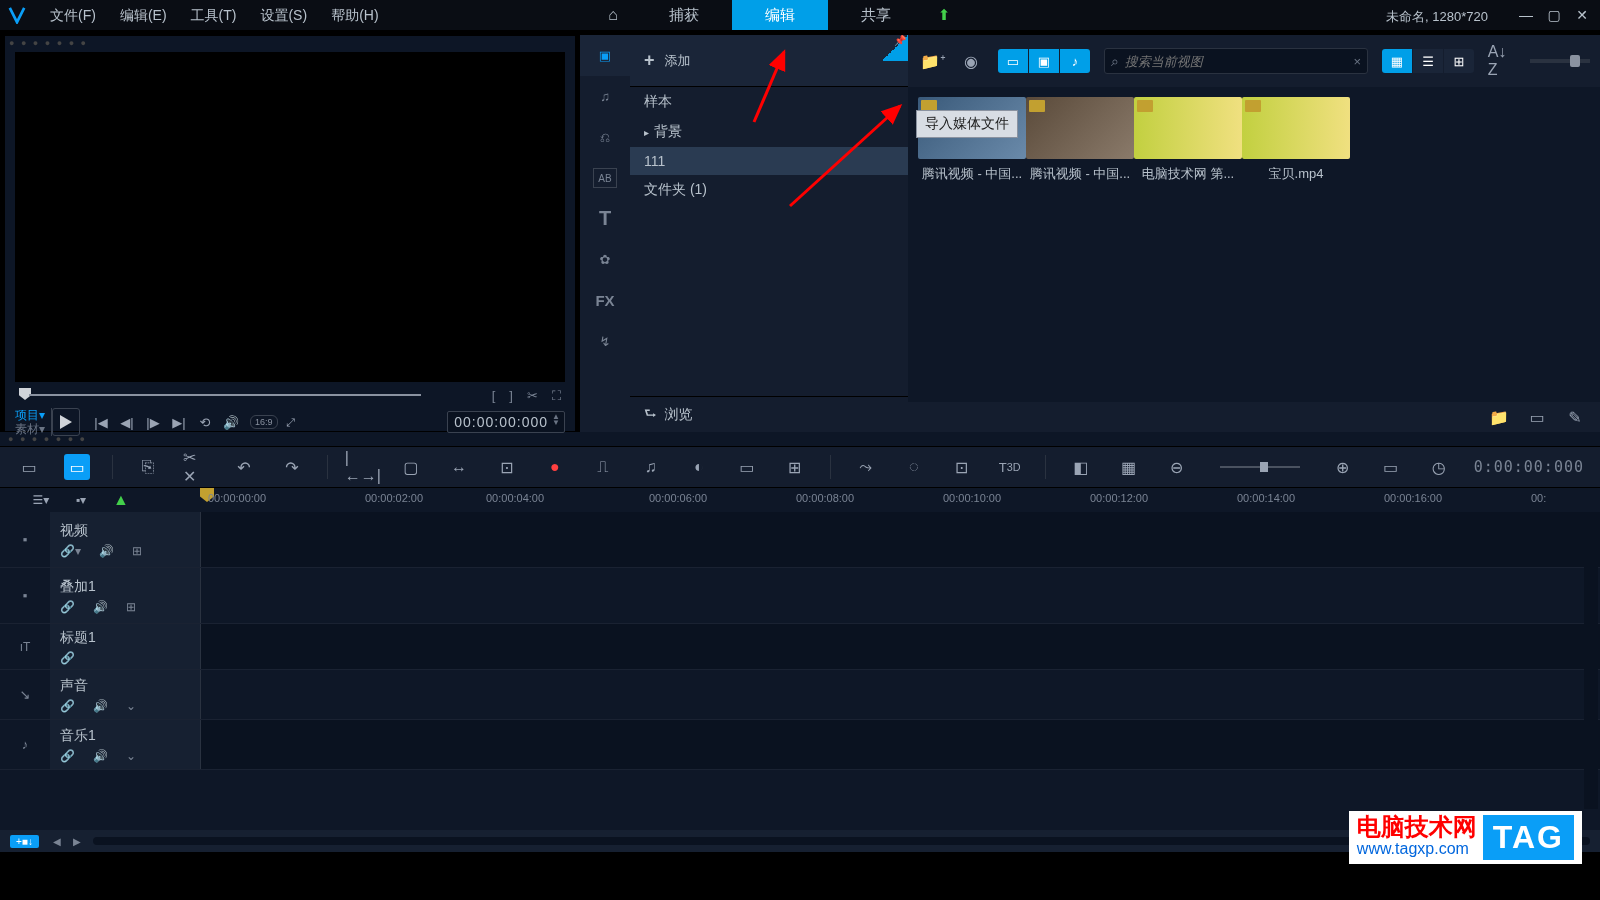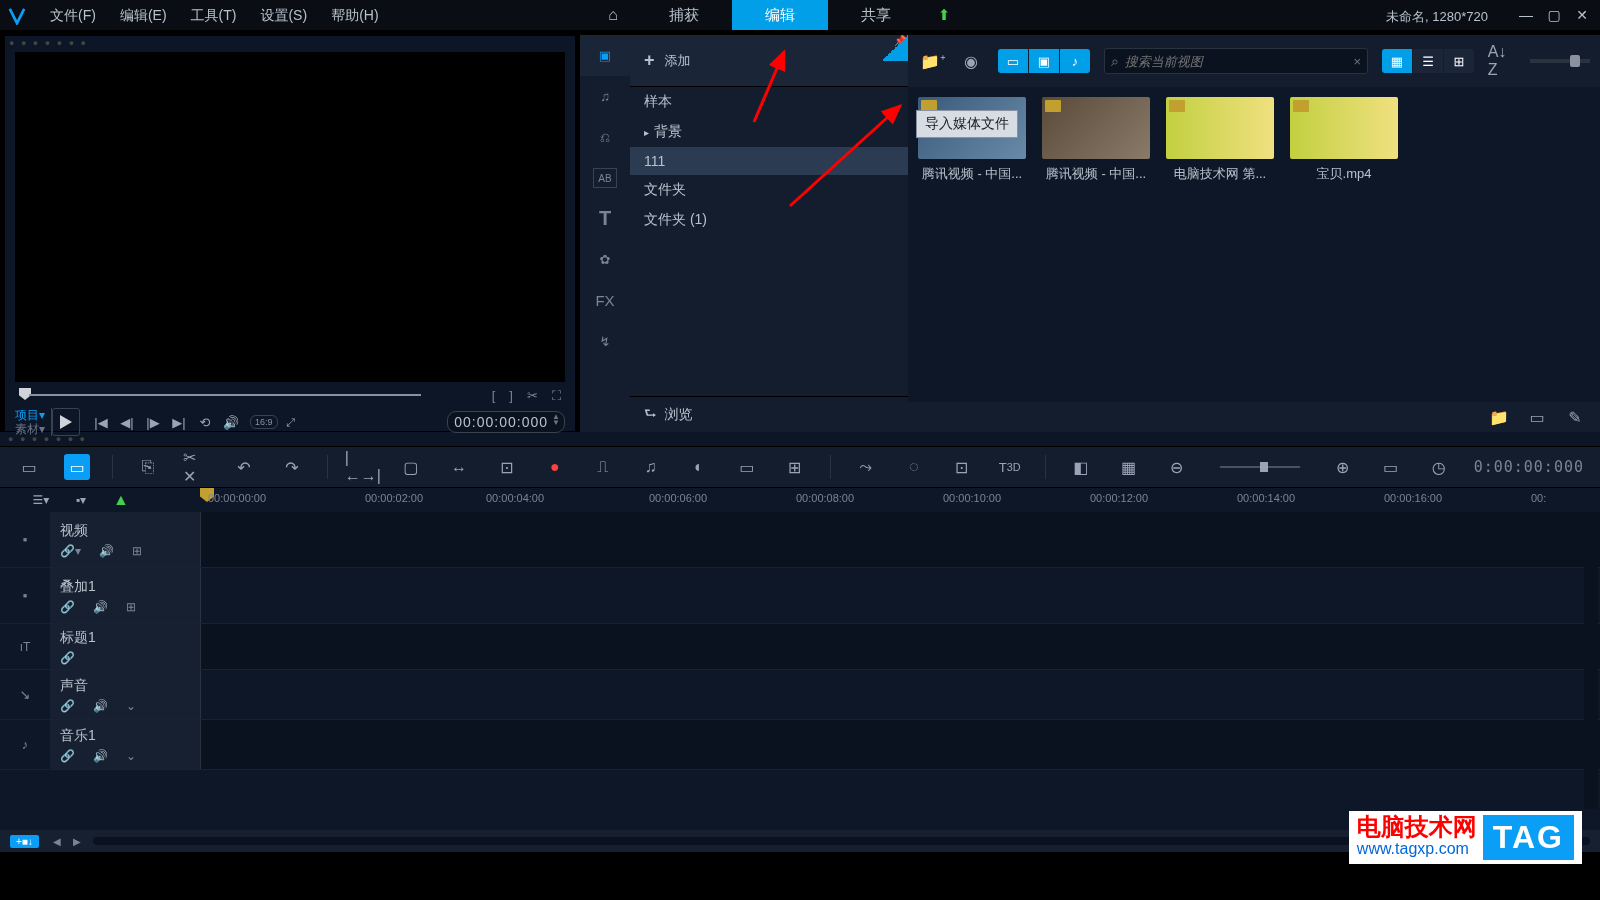--- a/index.html
+++ b/index.html
@@ -1,17 +1,17 @@
 <!DOCTYPE html>
 <html><head>
 <meta charset="utf-8">
 <style>
 *{box-sizing:border-box;margin:0;padding:0;font-family:"Microsoft YaHei",Arial,sans-serif;user-select:none}
 body{background:#000;color:#b8c2cc;width:1600px;height:900px;overflow:hidden;position:relative;font-size:13px}
-.title-bar{height:31px;background:#0a0d14;display:flex;align-items:flex-end;padding:0 0 0 4px;border-bottom:1px solid #000}
+.title-bar{height:31px;background:#0a0d14;display:flex;align-items:center;padding:0 0 0 4px;border-bottom:1px solid #000}
 .logo{width:26px;height:28px;display:flex;align-items:center;justify-content:center;color:#0a9ef7}
 .menu-bar{display:flex;margin-left:8px}
 .menu-item{padding:0 12px;line-height:30px;color:#b8c2cc;font-size:14px;cursor:pointer}
 .top-tabs{position:absolute;left:590px;top:0;height:31px;display:flex}
 .top-tab{width:96px;height:30px;line-height:30px;text-align:center;font-size:15px;font-weight:500;cursor:pointer;color:#b8c2cc}
 .top-tab.active{background:#009fe8;color:#fff}
 .top-tab.home{width:46px;font-size:16px}
 .top-tab.export{width:40px;color:#43d04b}
 .win-ctrl{position:absolute;right:4px;top:0;display:flex}
 .win-btn{width:28px;height:30px;display:flex;align-items:center;justify-content:center;cursor:pointer;font-size:14px}
@@ -23,21 +23,21 @@
 .preview-scrub{margin:6px 14px 0 14px;height:14px;position:relative}
 .scrub-marker{position:absolute;left:0;top:0;width:12px;height:12px;background:#d0d4d9;clip-path:polygon(0 0,100% 0,100% 60%,50% 100%,0 60%)}
 .scrub-line{position:absolute;left:10px;right:140px;top:6px;height:2px;background:#8a92a0}
 .scrub-icons{position:absolute;right:0;top:0;display:flex;gap:14px;color:#7a8494}
 .transport{display:flex;align-items:center;padding:6px 10px 4px 10px}
 .tab-proj{font-size:12px;line-height:14px;color:#0a9ef7;border-right:1px solid #3a4250;padding-right:6px;}
 .tab-proj .gray{color:#6a7484}
 .play-btn{width:28px;height:28px;border:1px solid #3a4250;border-radius:3px;display:flex;align-items:center;justify-content:center;margin-right:8px;cursor:pointer}
 .tctrl{width:22px;height:22px;display:flex;align-items:center;justify-content:center;cursor:pointer;font-size:13px;color:#9aa4b4;margin:0 2px}
 .ratio-box{border:1px solid #3a4250;border-radius:6px;font-size:9px;padding:1px 4px;margin-left:6px;color:#8a92a0}
-.timecode-box{margin-left:auto;border:1px solid #3a4250;border-radius:9px;padding:2px 16px 2px 6px;font-family:monospace;font-size:14px;letter-spacing:1px;position:relative;background:#0a1220}
+.timecode-box{margin-left:auto;border:1px solid #3a4250;border-radius:2px;padding:2px 16px 2px 6px;font-family:monospace;font-size:14px;letter-spacing:1px;position:relative;background:#0a1220}
 .timecode-box::after{content:"";position:absolute;right:4px;top:4px;width:6px;height:10px;border-left:4px solid transparent;border-right:4px solid transparent}
 .spin-arrows{position:absolute;right:3px;top:2px;display:flex;flex-direction:column;line-height:6px;font-size:8px;color:#6a7484}
 .library-panel{flex:1;display:flex;flex-direction:column;background:#000;margin-top:4px}
 .lib-tabs{width:50px;background:#141d2e;display:flex;flex-direction:column;align-items:center;padding-top:0}
 .lib-tab-btn{width:50px;height:41px;display:flex;align-items:center;justify-content:center;cursor:pointer;color:#7a8494}
 .lib-tab-btn.active{background:#1a2538;color:#0a9ef7}
 .lib-body{flex:1;display:flex;background:#0e1727}
 .lib-center{width:278px;background:#141d2e;display:flex;flex-direction:column}
 .add-row{height:52px;display:flex;align-items:center;padding-left:14px;border-bottom:1px solid #000;position:relative;background:#1a2538}
 .pin-badge{position:absolute;right:0;top:0;width:26px;height:26px;background:linear-gradient(135deg,transparent 50%,#009fe8 50%)}
@@ -50,21 +50,21 @@
 .lib-toolbar{height:52px;background:#141d2e;display:flex;align-items:center;padding:0 10px;gap:8px}
 .tb-ico{width:30px;height:26px;display:flex;align-items:center;justify-content:center;cursor:pointer;color:#9aa4b4;font-size:16px}
 .filter-chips{display:flex;gap:1px;margin-left:4px}
 .chip{width:30px;height:24px;display:flex;align-items:center;justify-content:center;font-size:13px;color:#fff;background:#009fe8;cursor:pointer}
 .chip:first-child{border-radius:3px 0 0 3px}
 .chip:last-child{border-radius:0 3px 3px 0}
 .search-box{flex:1;height:26px;border:1px solid #2a3240;border-radius:3px;display:flex;align-items:center;padding:0 6px;margin-left:6px;background:#0a1220;position:relative}
 .search-box input{background:transparent;border:none;color:#b8c2cc;font-size:13px;width:100%;outline:none;font-style:italic}
 .view-chips{display:flex;gap:1px;margin-left:6px}
 .thumbs-area{flex:1;padding:10px 10px 0 10px;overflow:hidden}
-.thumbs{display:flex;gap:16px}
+.thumbs{display:flex;}
 .thumb{width:108px;cursor:pointer}
 .thumb-img{width:108px;height:62px;background:#223;border-radius:2px;position:relative}
 .thumb-badge{position:absolute;left:3px;top:3px;width:16px;height:12px;background:#c2a030;border-radius:1px}
 .thumb-cap{margin-top:6px;font-size:13px;text-align:center;white-space:nowrap;overflow:hidden;text-overflow:ellipsis}
 .lib-footer{height:30px;background:#141d2e;display:flex;align-items:center;justify-content:flex-end;padding-right:10px;gap:8px}
 .tooltip{position:absolute;left:916px;top:110px;background:#d8dde4;color:#1a1a1a;font-size:14px;padding:4px 8px;border:1px solid #8a92a0;z-index:50}
 .slider{width:60px;height:4px;background:#2a3240;position:relative;margin-left:10px}
 .slider-thumb{position:absolute;right:10px;top:-4px;width:10px;height:12px;background:#8a92a0;border-radius:2px}
 .timeline-bar{height:42px;background:#141d2e;border-top:1px solid #000;border-bottom:1px solid #000;display:flex;align-items:center;padding:0 16px;gap:22px}
 .tl-ico{width:26px;height:26px;display:flex;align-items:center;justify-content:center;cursor:pointer;color:#9aa4b4;font-size:16px}
@@ -174,33 +174,32 @@
 
   <div class="library-panel">
     <div class="lib-body">
       <div class="lib-tabs">
         <div class="lib-tab-btn active">▣</div>
         <div class="lib-tab-btn">♫</div>
         <div class="lib-tab-btn">⎌</div>
         <div class="lib-tab-btn" style="border:1px solid #3a4250;width:24px;height:20px;font-size:10px;margin:10px">AB</div>
         <div class="lib-tab-btn" style="font-weight:bold;font-size:20px">T</div>
         <div class="lib-tab-btn">✿</div>
-        <div class="lib-tab-btn" style="font-weight:normal;font-size:15px">FX</div>
+        <div class="lib-tab-btn" style="font-weight:bold;font-size:15px">FX</div>
         <div class="lib-tab-btn">↯</div>
       </div>
       <div class="lib-center">
         <div class="add-row">
           <span style="font-size:18px;margin-right:10px;font-weight:bold">+</span>
           <span>添加</span>
           <div class="pin-badge"></div>
         </div>
         <div class="folder-item">样本</div>
         <div class="folder-item"><span class="tri">▸</span><span>背景</span></div>
         <div class="folder-item sel">111</div>
-        <div class="folder-item">文件夹</div>
         <div class="folder-item">文件夹 (1)</div>
         <div class="browse-row">
           <span style="margin-right:8px">⮑</span>
             <span>浏览</span>
         </div>
       </div>
       <div class="lib-right">
         <div class="lib-toolbar">
           <div class="tb-ico">📁⁺</div>
           <div class="tb-ico">◉</div>

